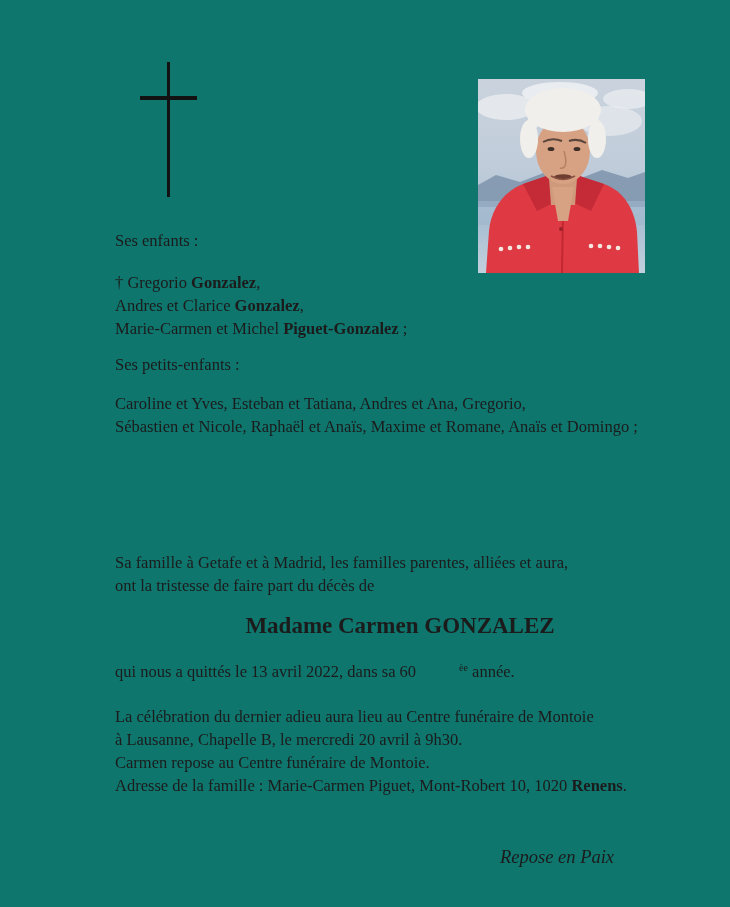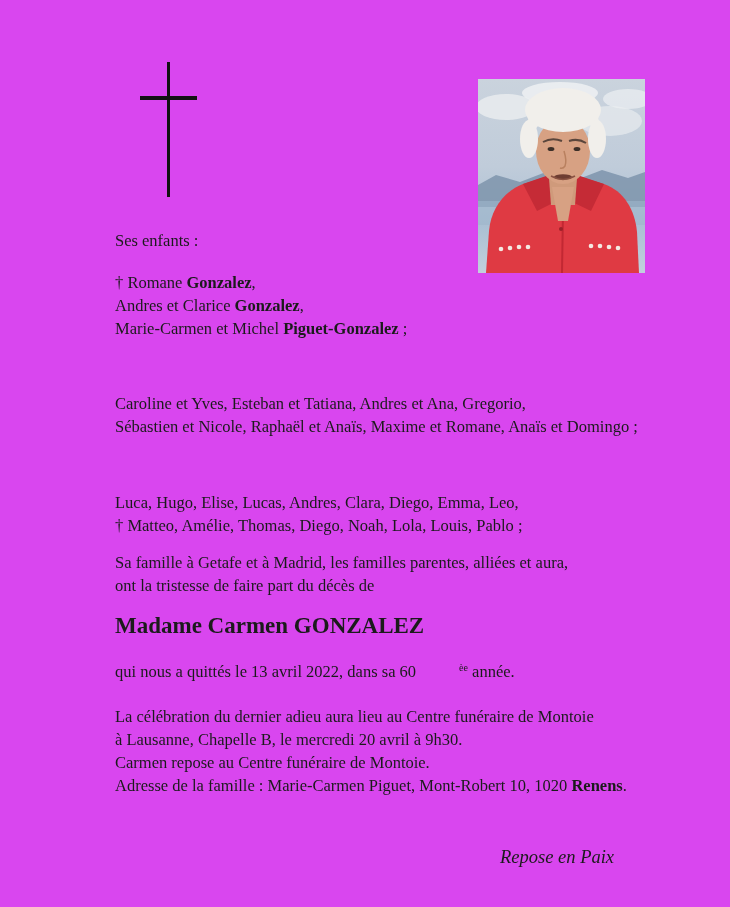--- a/index.html
+++ b/index.html
@@ -1,38 +1,38 @@
 <!DOCTYPE html>
 <html><head>
 <meta charset="utf-8">
 <style>
   html,body{margin:0;padding:0;background:#ffffff;}
   .page{
     position:relative;
     width:730px;height:907px;
-    background:#d946ef;
+    background:#0f766e;
     font-family:"Liberation Serif","DejaVu Serif",serif;
     color:#1b1b1b;
     overflow:hidden;
   }
   
   .cross{position:absolute;left:140px;top:62px;width:57px;height:135px;}
   .cross .v{position:absolute;left:27px;top:0;width:3px;height:135px;background:#121212;}
   .cross .h{position:absolute;left:0;top:34px;width:57px;height:3.5px;background:#121212;}
 
   .photo{position:absolute;left:478px;top:79px;width:167px;height:194px;overflow:hidden;}
   .photo svg{display:block;}
 
   .line{margin:0;font-size:16.5px;line-height:23px;white-space:nowrap;}
   .abs{position:absolute;left:115px;}
   .lh225 .line{line-height:22.5px;}
 
   .title{
     position:absolute;left:115px;top:612px;width:570px;
-    margin:0;
+    margin:0;text-align:center;
     font-weight:bold;font-size:23px;line-height:28px;white-space:nowrap;
   }
   .ageline{position:absolute;left:115px;top:660px;}
   sup{font-size:10px;line-height:0;vertical-align:6px;margin-left:43px;}
   b{font-weight:bold;}
   .closing{
     position:absolute;left:484px;top:829px;margin:16px;
     font-style:italic;font-size:18.5px;line-height:24px;white-space:nowrap;
   }
 </style>
@@ -94,34 +94,31 @@
       <circle cx="113" cy="167" r="2.3" fill="#f4e9e2"></circle>
         <circle cx="122" cy="167" r="2.3" fill="#f4e9e2"></circle>
       <circle cx="131" cy="168" r="2.3" fill="#f4e9e2"></circle>
         <circle cx="140" cy="169" r="2.3" fill="#f4e9e2"></circle>
       <circle cx="83" cy="150" r="2" fill="#9c2029"></circle>
     </svg>
   </div>
 
   <p class="line abs" style="top:229px">Ses enfants :</p>
   <div class="abs" style="top:271px">
-    <p class="line"><span>† Romane </span><b>Gonzalez</b><span>,</span></p>
+    <p class="line"><span>† Gregorio </span><b>Gonzalez</b><span>,</span></p>
     <p class="line"><span>Andres et Clarice </span><b>Gonzalez</b><span>,</span></p>
     <p class="line"><span>Marie-Carmen et Michel </span><b>Piguet-Gonzalez</b><span> ;</span></p>
   </div>
 
+  <p class="line abs" style="top:353px">Ses petits-enfants :</p>
   <div class="abs lh225" style="top:393px">
     <p class="line"><span>Caroline et Yves, Esteban et Tatiana, Andres et Ana, Gregorio,</span></p>
     <p class="line"><span>Sébastien et Nicole, Raphaël et Anaïs, Maxime et Romane, Anaïs et Domingo ;</span></p>
   </div>
 
-  <div class="abs lh225" style="top:492px">
-    <p class="line"><span>Luca, Hugo, Elise, Lucas, Andres, Clara, Diego, Emma, Leo,</span></p>
-    <p class="line"><span>† Matteo, Amélie, Thomas, Diego, Noah, Lola, Louis, Pablo ;</span></p>
-  </div>
 
   <div class="abs lh225" style="top:552px">
     <p class="line"><span>Sa famille à Getafe et à Madrid, les familles parentes, alliées et aura,</span></p>
     <p class="line"><span>ont la tristesse de faire part du décès de</span></p>
   </div>
 
   <p class="title">Madame Carmen GONZALEZ</p>
 
   <p class="line ageline"><span>qui nous a quittés le 13 avril 2022, dans sa 60</span><sup>èe</sup><span> année.</span></p>
 

